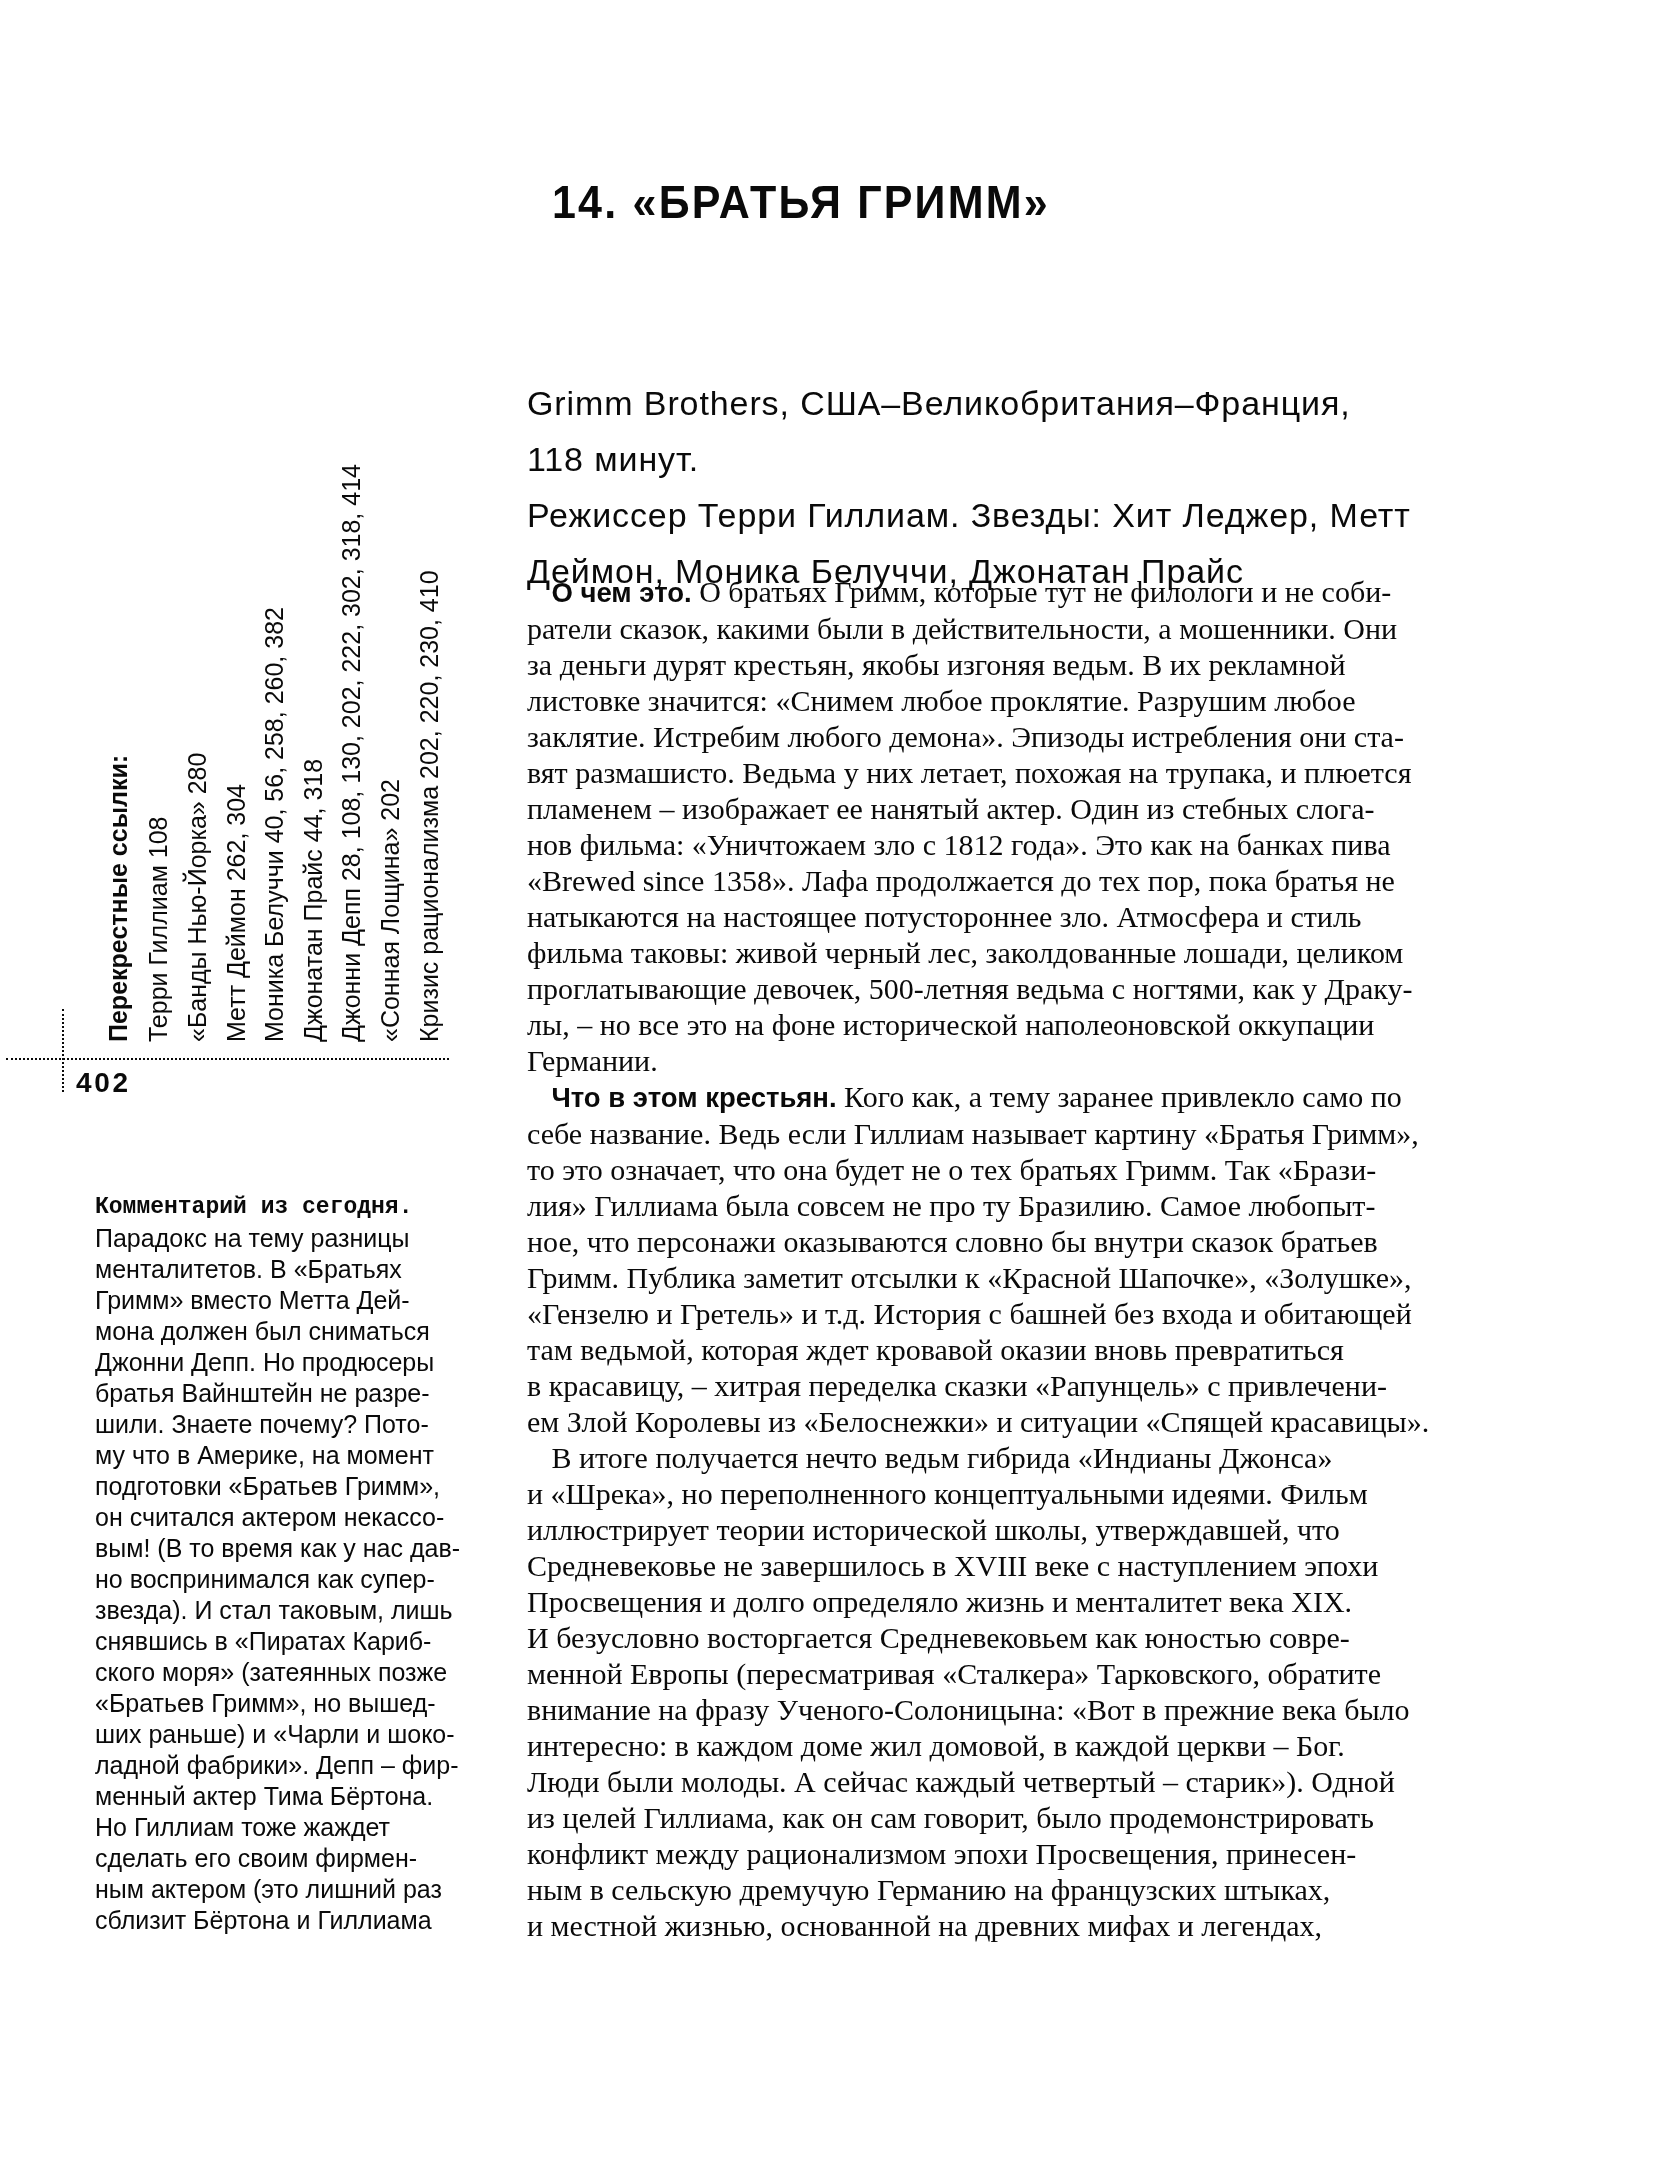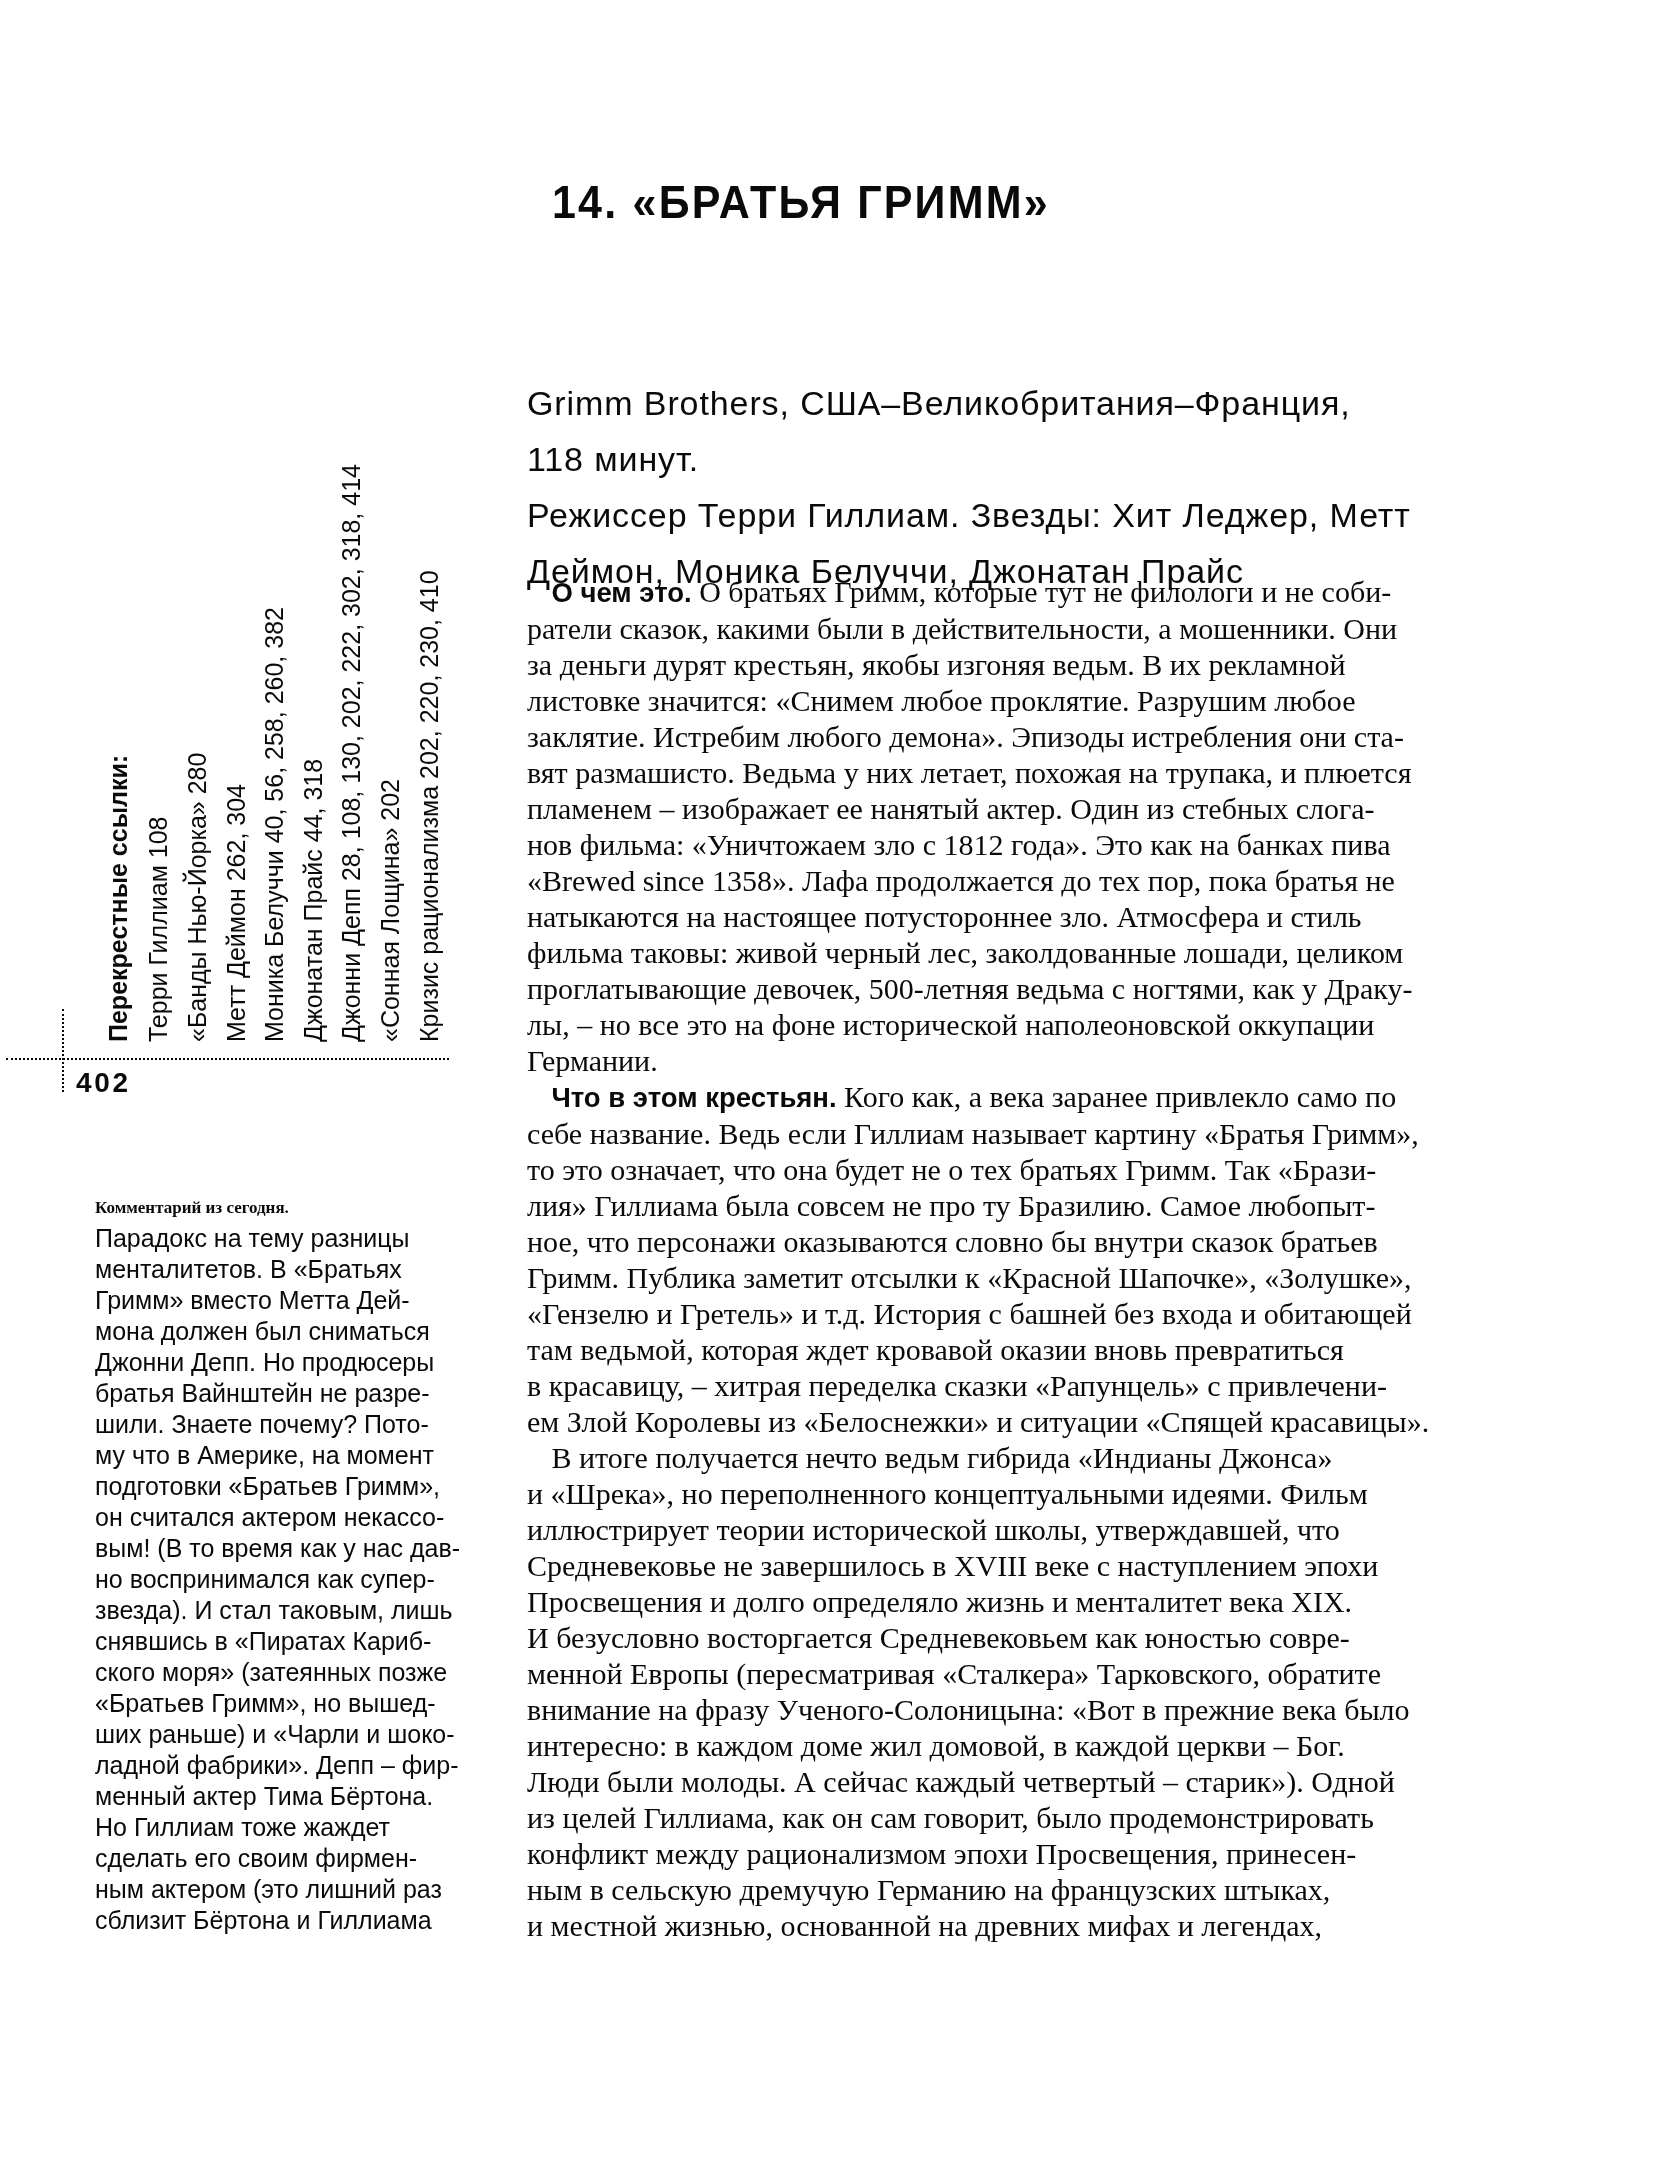--- a/index.html
+++ b/index.html
@@ -61,22 +61,22 @@
     font-family: "Liberation Sans", sans-serif;
     font-weight: bold; font-size: 28px; letter-spacing: 2.7px;
   }
 
   .commentary {
     position: absolute; left: 95px; top: 1192px; width: 417px;
     font-family: "Liberation Sans", sans-serif;
     font-size: 25px; line-height: 31px;
   }
   .c-head {
-    font-family: Liberation Serif, serif;
-    font-weight: bold; font-size: 17px;
+    font-family: Liberation Mono, monospace;
+    font-weight: bold; font-size: 23px;
   }
 </style>
 </head>
 <body>
 
 <div class="page">
 
   <h1 class="title">14. «БРАТЬЯ ГРИММ»</h1>
 
   <div class="film-info lines">Grimm Brothers, США–Великобритания–Франция,
@@ -93,21 +93,21 @@
 вят размашисто. Ведьма у них летает, похожая на трупака, и плюется
 пламенем – изображает ее нанятый актер. Один из стебных слога-
 нов фильма: «Уничтожаем зло с 1812 года». Это как на банках пива
 «Brewed since 1358». Лафа продолжается до тех пор, пока братья не
 натыкаются на настоящее потустороннее зло. Атмосфера и стиль
 фильма таковы: живой черный лес, заколдованные лошади, целиком
 проглатывающие девочек, 500-летняя ведьма с ногтями, как у Драку-
 лы, – но все это на фоне исторической наполеоновской оккупации
 Германии.</div>
 
-    <div class="line first"><span class="lead-in">Что в этом крестьян.</span><span> Кого как, а века заранее привлекло само по</span></div>
+    <div class="line first"><span class="lead-in">Что в этом крестьян.</span><span> Кого как, а тему заранее привлекло само по</span></div>
     <div class="lines">себе название. Ведь если Гиллиам называет картину «Братья Гримм»,
 то это означает, что она будет не о тех братьях Гримм. Так «Брази-
 лия» Гиллиама была совсем не про ту Бразилию. Самое любопыт-
 ное, что персонажи оказываются словно бы внутри сказок братьев
 Гримм. Публика заметит отсылки к «Красной Шапочке», «Золушке»,
 «Гензелю и Гретель» и т.д. История с башней без входа и обитающей
 там ведьмой, которая ждет кровавой оказии вновь превратиться
 в красавицу, – хитрая переделка сказки «Рапунцель» с привлечени-
 ем Злой Королевы из «Белоснежки» и ситуации «Спящей красавицы».</div>
 

